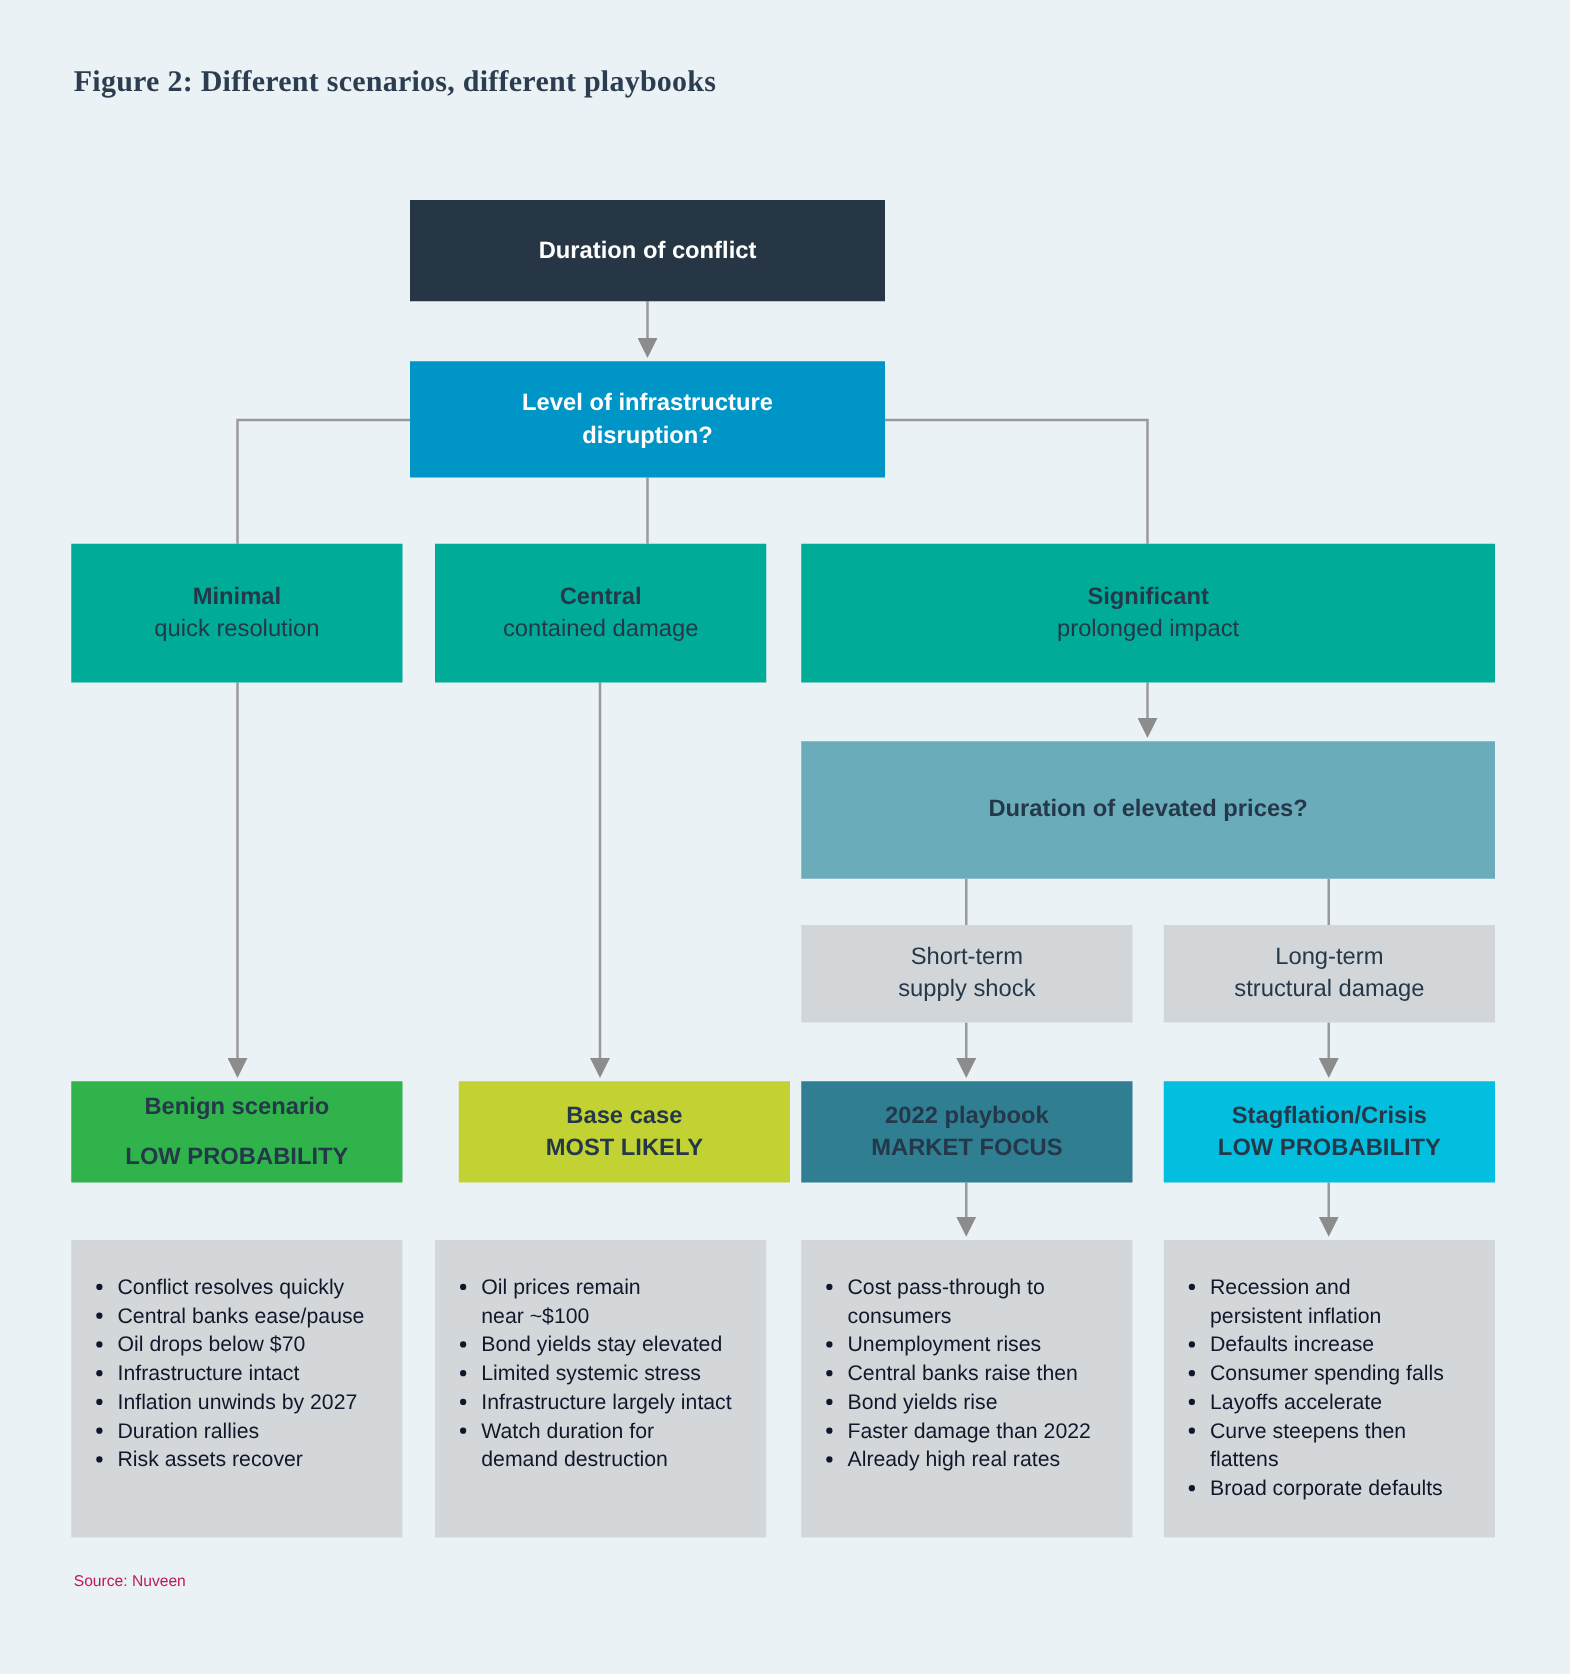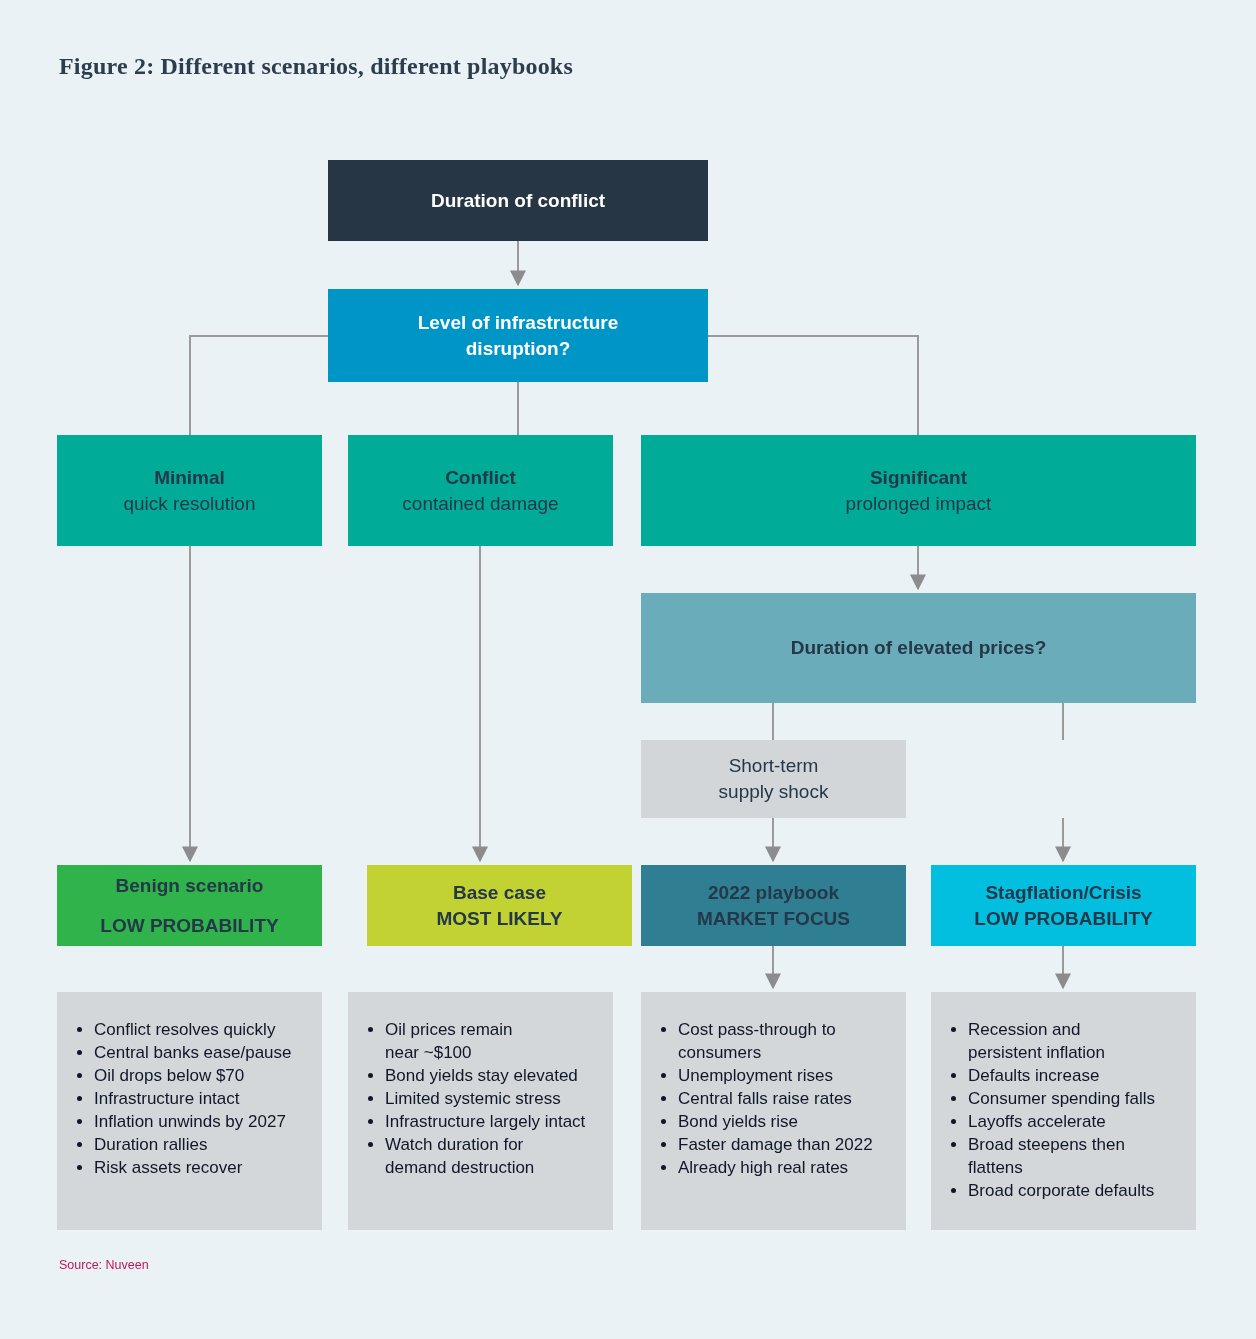--- a/index.html
+++ b/index.html
@@ -91,38 +91,42 @@
     <span class="pre">Level of infrastructure
 disruption?</span>
   </div>
 
   <div class="node teal" style="left:57px;top:435px;width:265px;height:111px;">
     <span class="t">Minimal</span>
     <span class="s">quick resolution</span>
   </div>
 
   <div class="node teal" style="left:348px;top:435px;width:265px;height:111px;">
-    <span class="t">Conflict</span>
+    <span class="t">Central</span>
     <span class="s">contained damage</span>
   </div>
 
   <div class="node teal" style="left:641px;top:435px;width:555px;height:111px;">
     <span class="t">Significant</span>
     <span class="s">prolonged impact</span>
   </div>
 
   <div class="node steel" style="left:641px;top:593px;width:555px;height:110px;">
     <span>Duration of elevated prices?</span>
   </div>
 
   <div class="node graybox" style="left:641px;top:740px;width:265px;height:78px;">
     <span class="pre">Short-term
 supply shock</span>
   </div>
 
+  <div class="node graybox" style="left:931px;top:740px;width:265px;height:78px;">
+    <span class="pre">Long-term
+structural damage</span>
+  </div>
 
   <div class="node green" style="left:57px;top:865px;width:265px;height:81px;">
     <span class="t">Benign scenario</span>
     <span class="s bold">LOW PROBABILITY</span>
   </div>
 
   <div class="node yellowgreen" style="left:367px;top:865px;width:265px;height:81px;">
     <span class="t">Base case</span>
     <span class="s bold">MOST LIKELY</span>
   </div>
@@ -159,35 +163,35 @@
         <li>Watch duration for
 demand destruction</li>
       </ul>
   </div>
 
   <div class="details" style="left:641px;">
     <ul>
         <li>Cost pass-through to
 consumers</li>
         <li>Unemployment rises</li>
-        <li>Central falls raise rates</li>
+        <li>Central banks raise then</li>
         <li>Bond yields rise</li>
         <li>Faster damage than 2022</li>
         <li>Already high real rates</li>
       </ul>
   </div>
 
   <div class="details" style="left:931px;">
     <ul>
         <li>Recession and
 persistent inflation</li>
         <li>Defaults increase</li>
         <li>Consumer spending falls</li>
         <li>Layoffs accelerate</li>
-        <li>Broad steepens then
+        <li>Curve steepens then
 flattens</li>
         <li>Broad corporate defaults</li>
       </ul>
   </div>
 
   <div class="source-note">Source: Nuveen</div>
 
 </div>
 
 </body></html>

